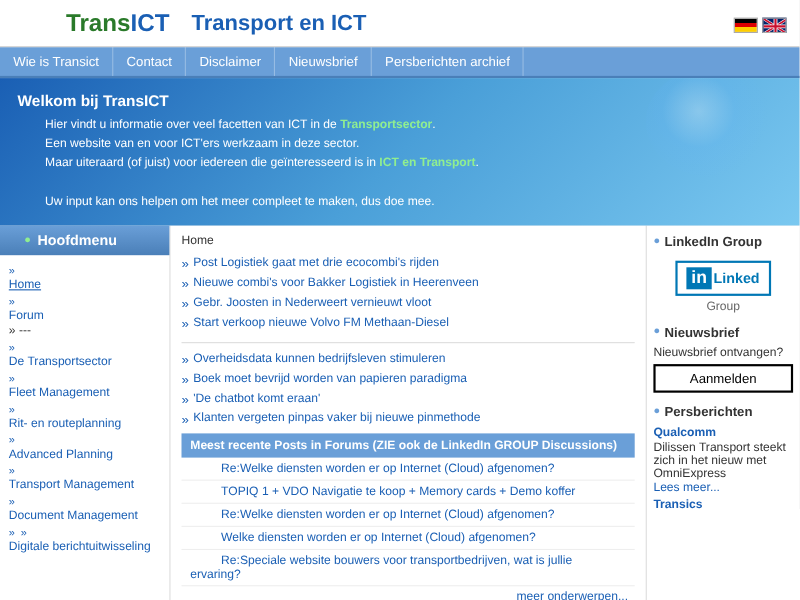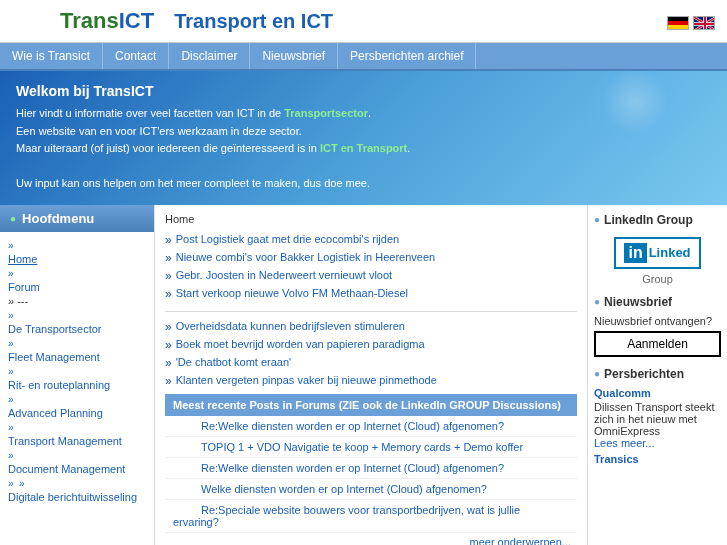--- a/index.html
+++ b/index.html
@@ -30,21 +30,21 @@
     #banner h2 { font-size: 14px; font-weight: bold; margin-bottom: 6px; color: #fff; }
     #banner p { font-size: 11px; line-height: 1.5; }
     #banner p strong { color: #90ee90; }
     #globe { position: absolute; right: 20px; top: -10px; width: 120px; height: 100px; background: radial-gradient(circle at 40% 40%, rgba(255,255,255,0.4), rgba(100,180,255,0.2), transparent 70%); border-radius: 50%; opacity: 0.6; }
 
     
     #main { display: flex; background: #fff; }
 
     
     #sidebar { width: 155px; min-width: 155px; padding: 0; border-right: 1px solid #ddd; }
-    #sidebar-header { background: linear-gradient(to bottom, #6a9fd8, #4a7fb8); color: #fff; padding: 6px 10px; font-size: 13px; font-weight: bold; display: flex; align-items: center; gap: 6px; }
+    #sidebar-header { background: linear-gradient(to bottom, #6a9fd8, #4a7fb8); color: #fff; padding: 6px 22px; font-size: 13px; font-weight: bold; display: flex; align-items: center; gap: 6px; }
     #sidebar-header::before { content: '●'; color: #90ee90; font-size: 10px; }
     #sidebar-menu { padding: 6px 8px; }
     #sidebar-menu a { display: block; color: #1a5fb4; text-decoration: none; font-size: 11px; padding: 1px 0; }
     #sidebar-menu a.current { text-decoration: underline; }
     .sidebar-sep { color: #333; font-size: 11px; padding: 1px 0; }
     .sidebar-bullet { color: #1a5fb4; font-size: 10px; margin-right: 2px; }
 
     
     #content { flex: 1; padding: 8px 10px; min-height: 300px; }
     #breadcrumb { font-size: 11px; color: #333; margin-bottom: 6px; }
@@ -116,21 +116,21 @@
   <a href="#">Wie is Transict</a>
   <a href="#">Contact</a>
   <a href="#">Disclaimer</a>
   <a href="#">Nieuwsbrief</a>
   <a href="#">Persberichten archief</a>
 </div>
 
 <div id="banner">
   <div id="globe"></div>
   <h2>Welkom bij TransICT</h2>
-  <p style="font-size:11px;line-height:1.6;">
+  <p style="font-size:11px;line-height:1.6;margin-left:25px;">
     Hier vindt u informatie over veel facetten van ICT in de <strong>Transportsector</strong>.<br>
     Een website van en voor ICT'ers werkzaam in deze sector.<br>
     Maar uiteraard (of juist) voor iedereen die geïnteresseerd is in <strong>ICT en Transport</strong>.<br><br>
     Uw input kan ons helpen om het meer compleet te maken, dus doe mee.
   </p>
 </div>
 
 <div id="main">
 
   <div id="sidebar">

